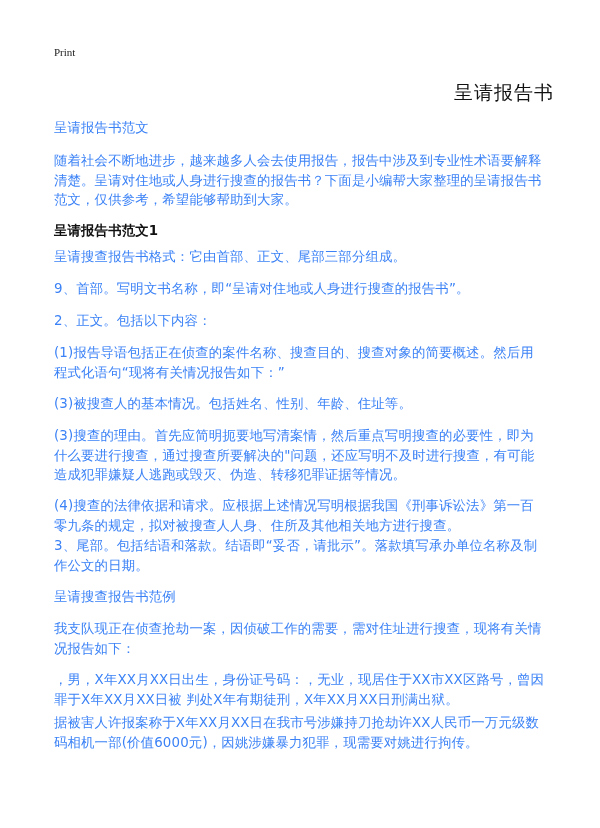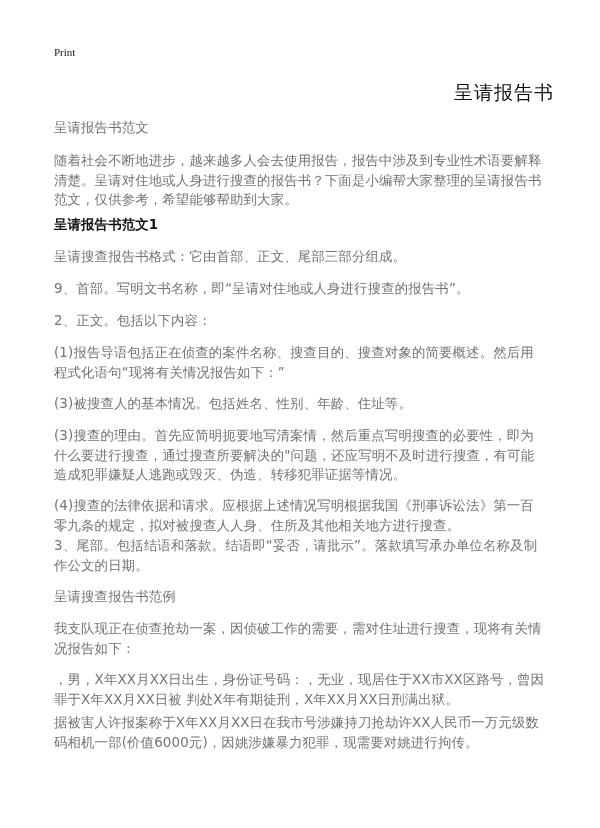--- a/index.html
+++ b/index.html
@@ -4,22 +4,22 @@
 <style>
   html, body { margin: 0; padding: 0; background: #ffffff; }
   body { width: 600px; height: 828px; overflow: hidden; position: relative;
          font-family: "DejaVu Sans", "Liberation Sans", sans-serif; color: #1a1a1a; }
   .page { position: absolute; left: 54px; top: 0; width: 500px; }
   .print { position: absolute; top: 46px; left: 0; font-family: "Liberation Serif", serif;
            font-size: 11px; color: #222; }
   .title { position: absolute; top: 80px; left: 0; width: 500px; text-align: right;
            font-size: 19px; color: #111; letter-spacing: 1px; }
   .p { position: absolute; left: 0; width: 492px; font-size: 13.4px; line-height: 19.5px;
-       letter-spacing: 0.15px; color: #737373; }
-  .bold { font-weight: bold; color: #111; }
+       letter-spacing: 0.15px; color: #3b82f6; }
+  .bold { font-weight: bold; color: #111; margin-top: 6px; }
 </style>
 </head>
 <body>
 
 <div class="page">
   <div class="print">Print</div>
   <div class="title">呈请报告书</div>
 
   <div class="p" style="top:118px">呈请报告书范文</div>
   <div class="p" style="top:151px">随着社会不断地进步，越来越多人会去使用报告，报告中涉及到专业性术语要解释清楚。呈请对住地或人身进行搜查的报告书？下面是小编帮大家整理的呈请报告书范文，仅供参考，希望能够帮助到大家。</div>

